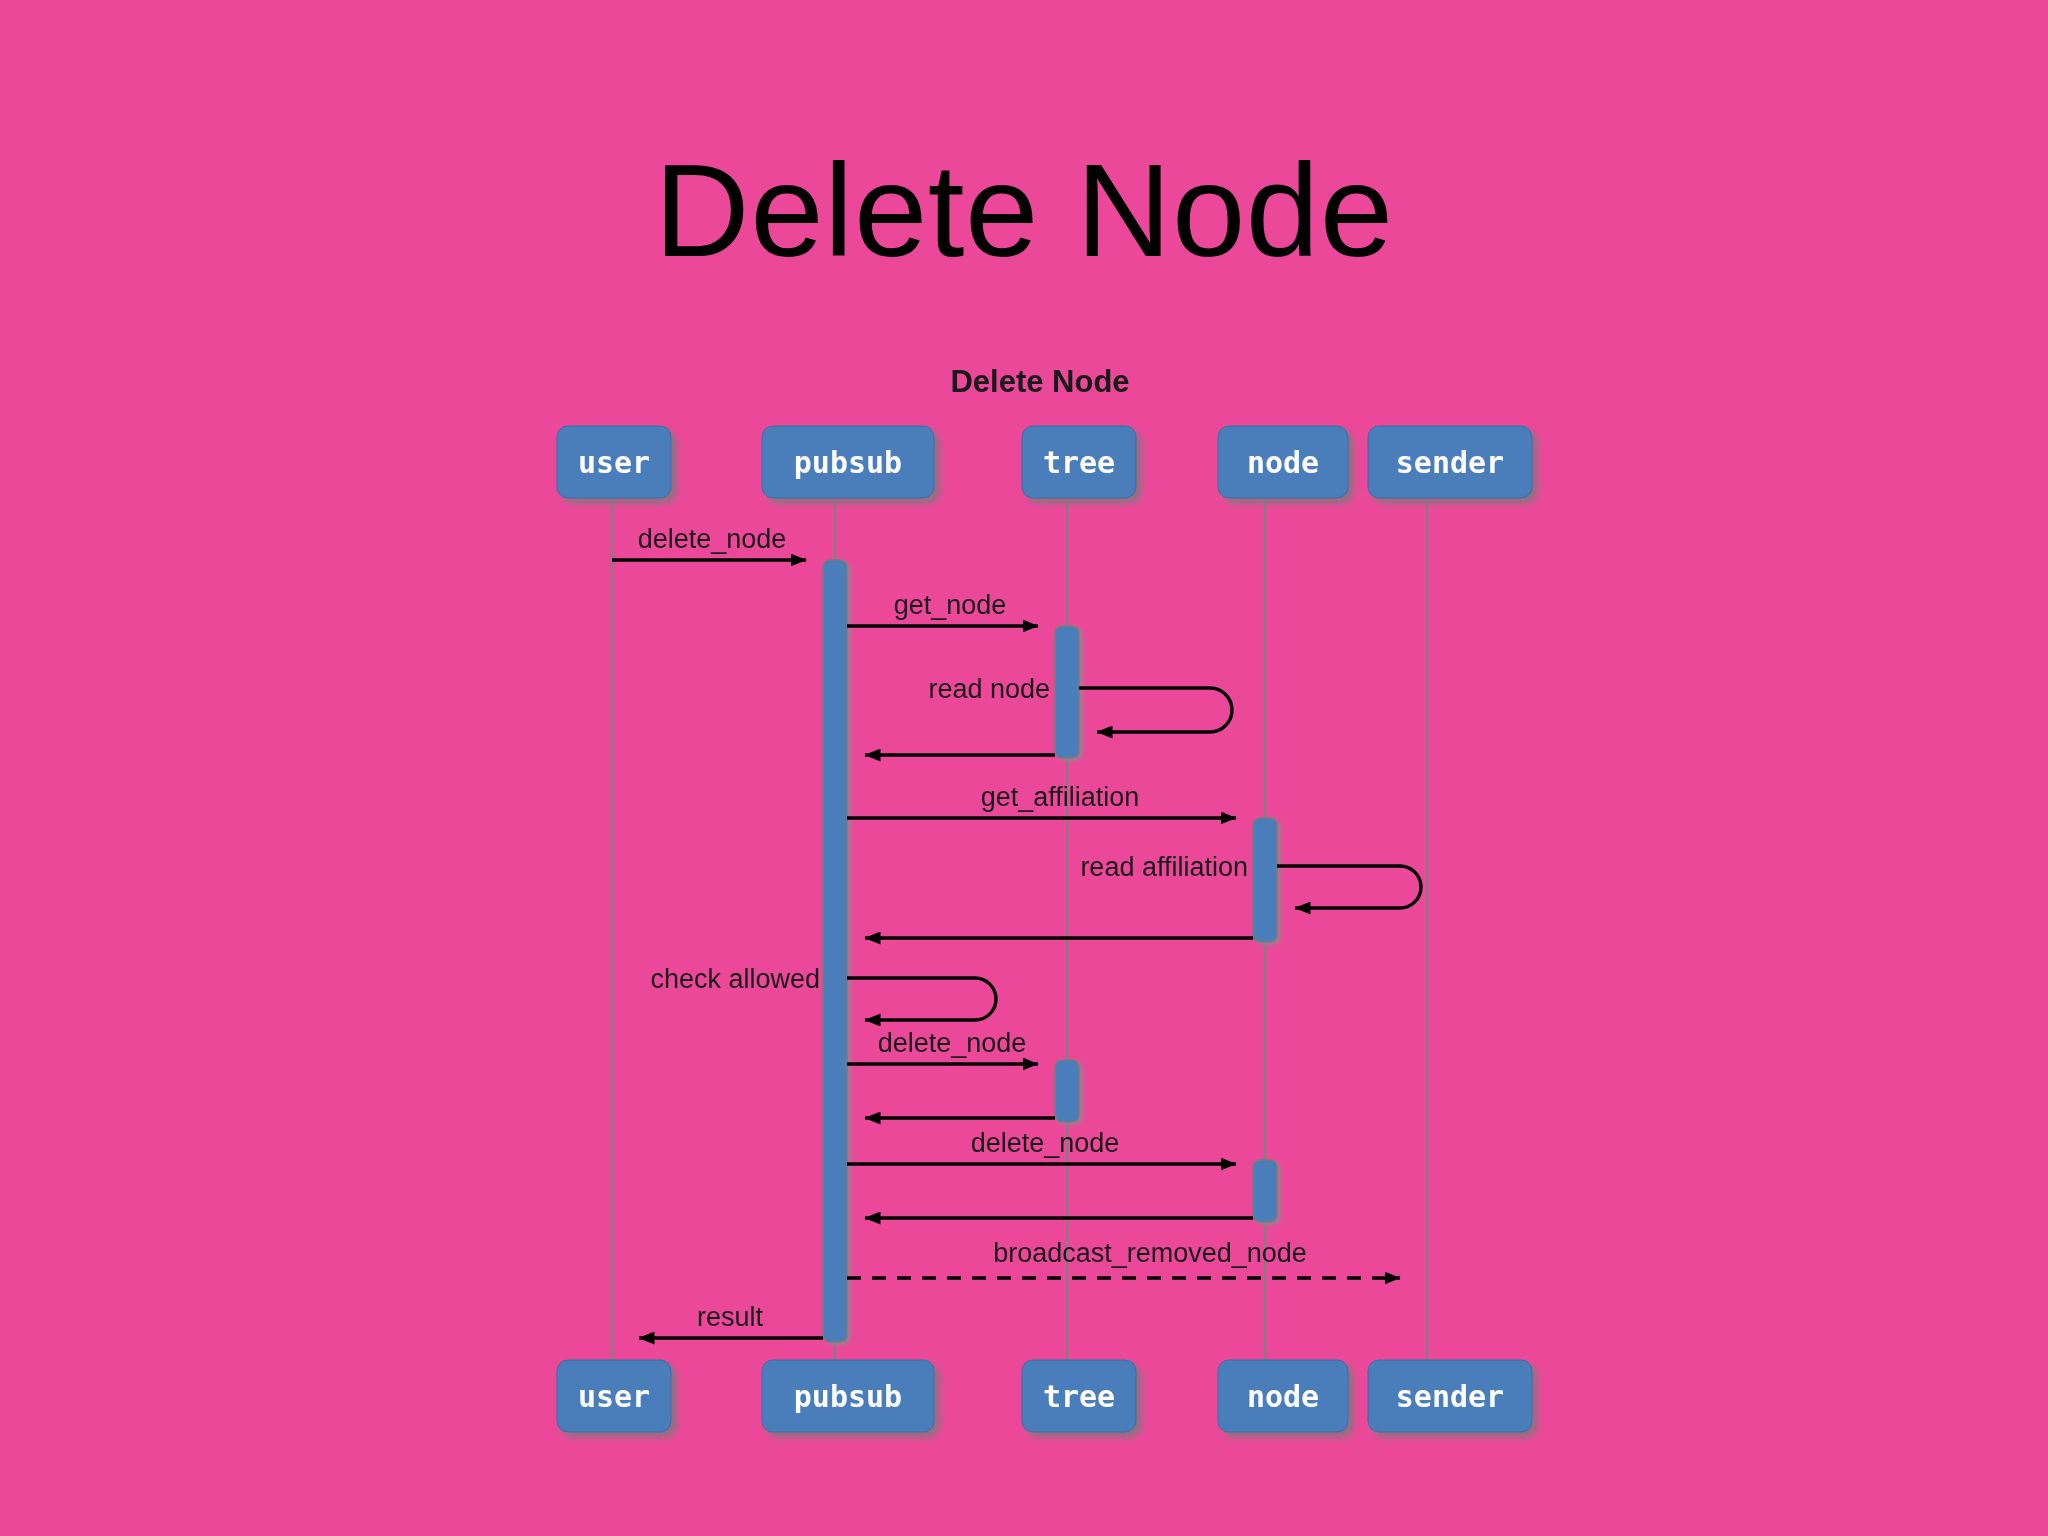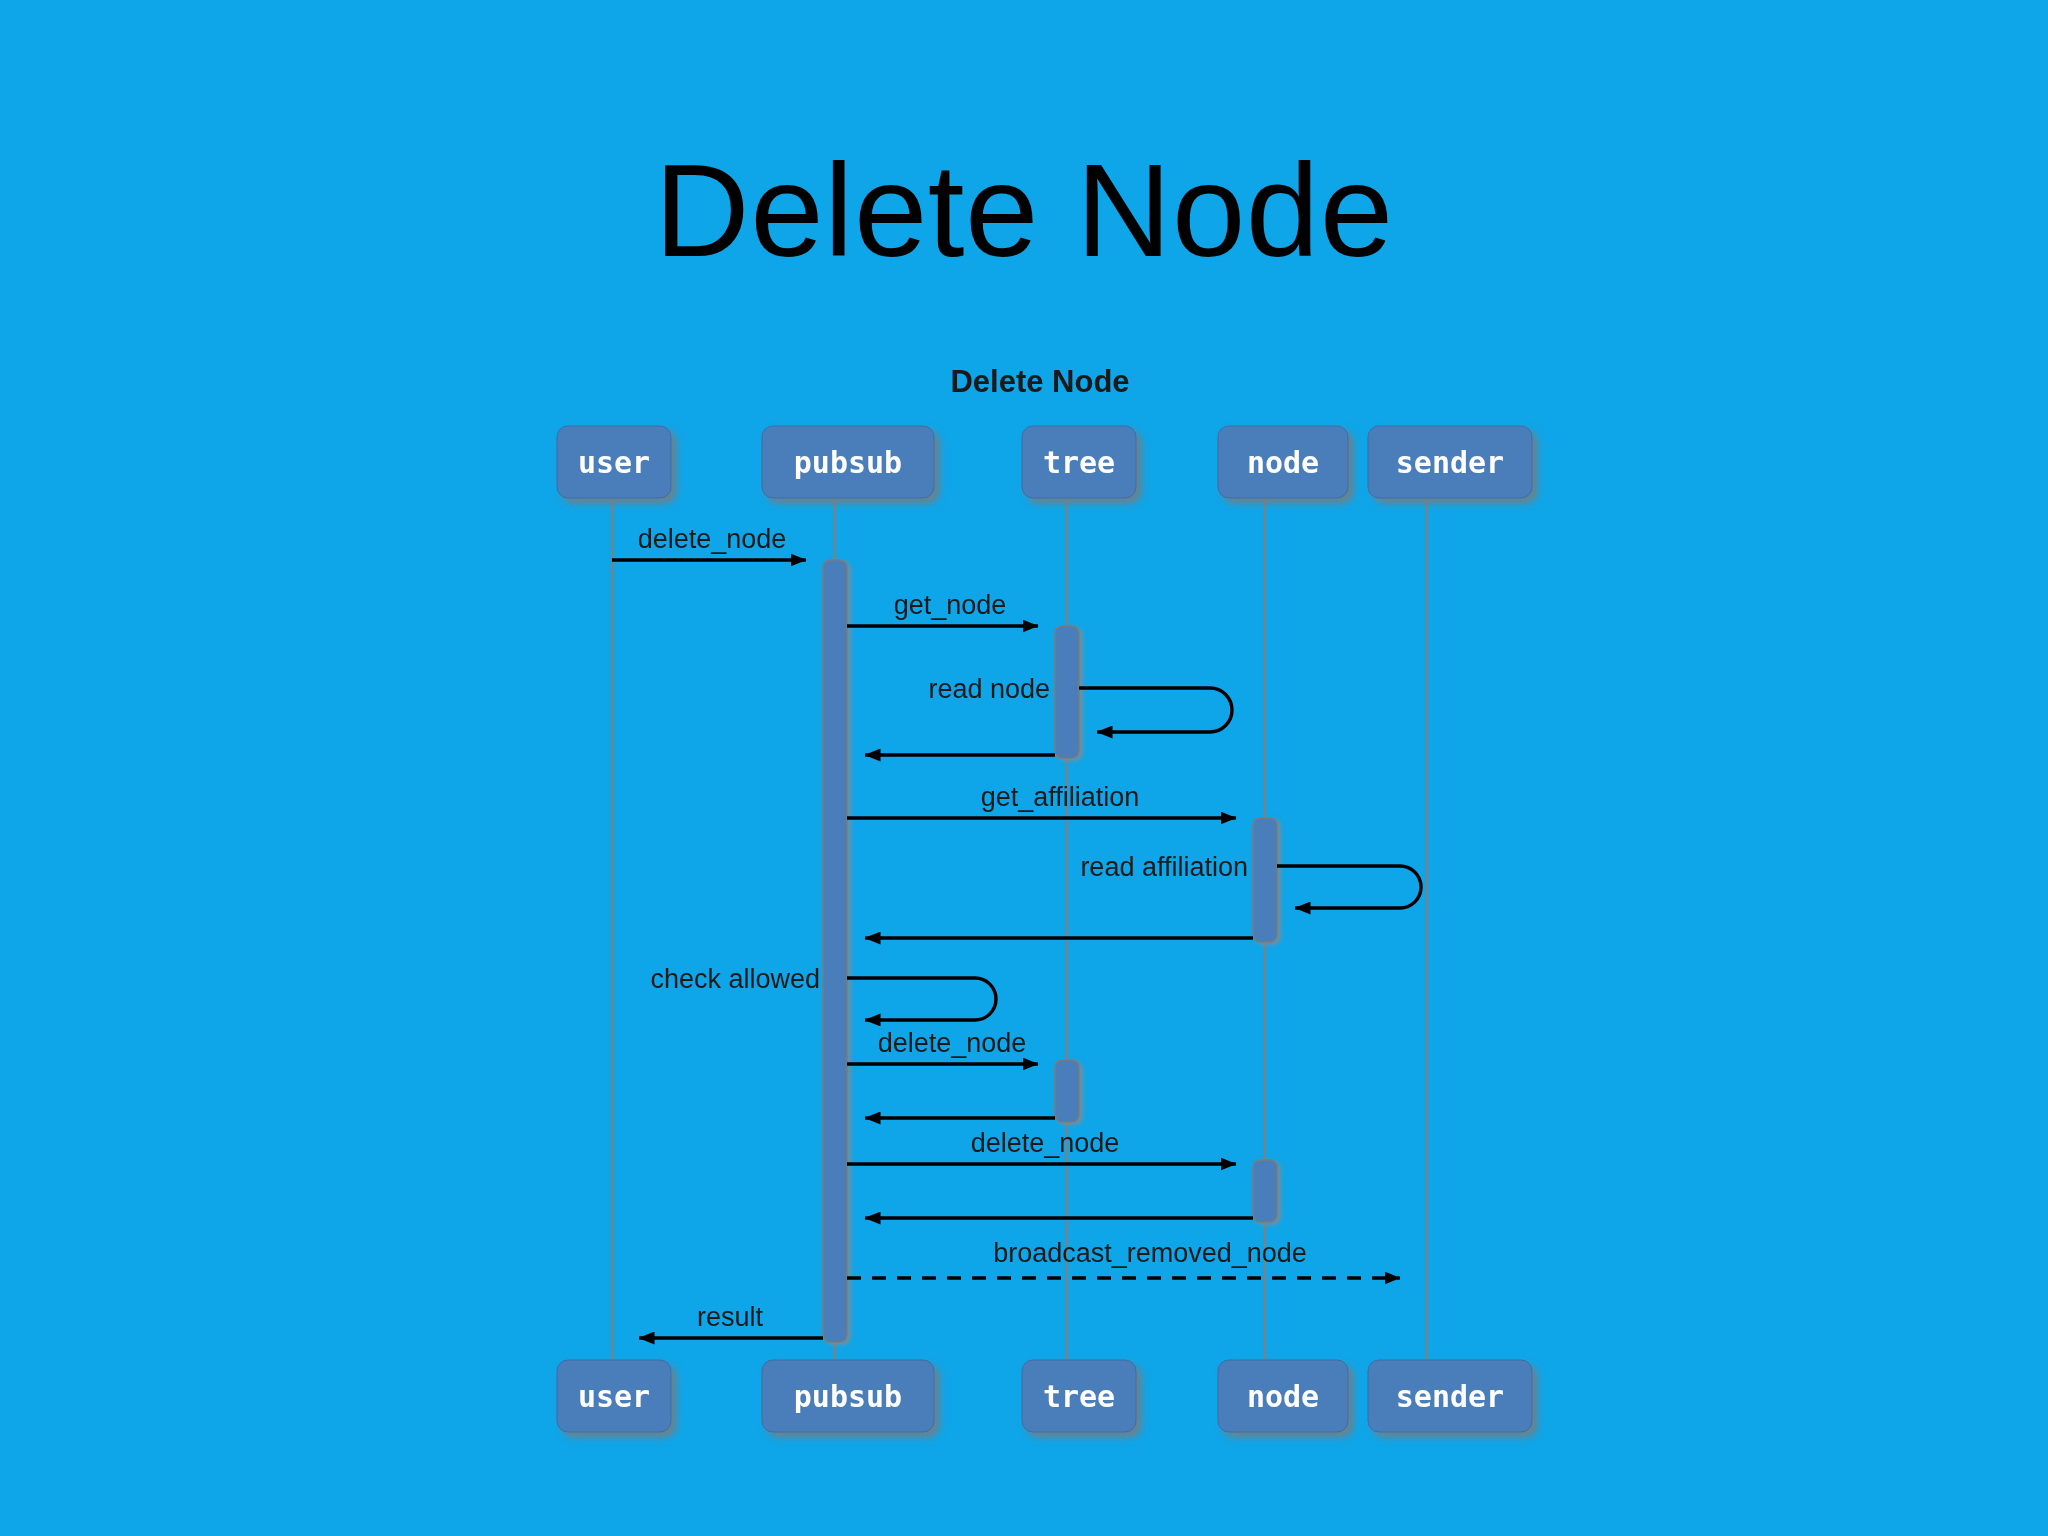--- a/index.html
+++ b/index.html
@@ -10,21 +10,21 @@
   body {
     width: 2048px;
     height: 1536px;
     font-family: "Liberation Sans", sans-serif;
     overflow: hidden;
     position: relative;
   }
   #slide {
     position: absolute;
     inset: 0;
-    background: #0ea5e9;
+    background: #ec4899;
   }
   #slide-title {
     position: absolute;
     top: 138px;
     left: 0;
     width: 2048px;
     text-align: center;
     font-family: "Liberation Sans", sans-serif;
     font-size: 132px;
     font-weight: 300;

